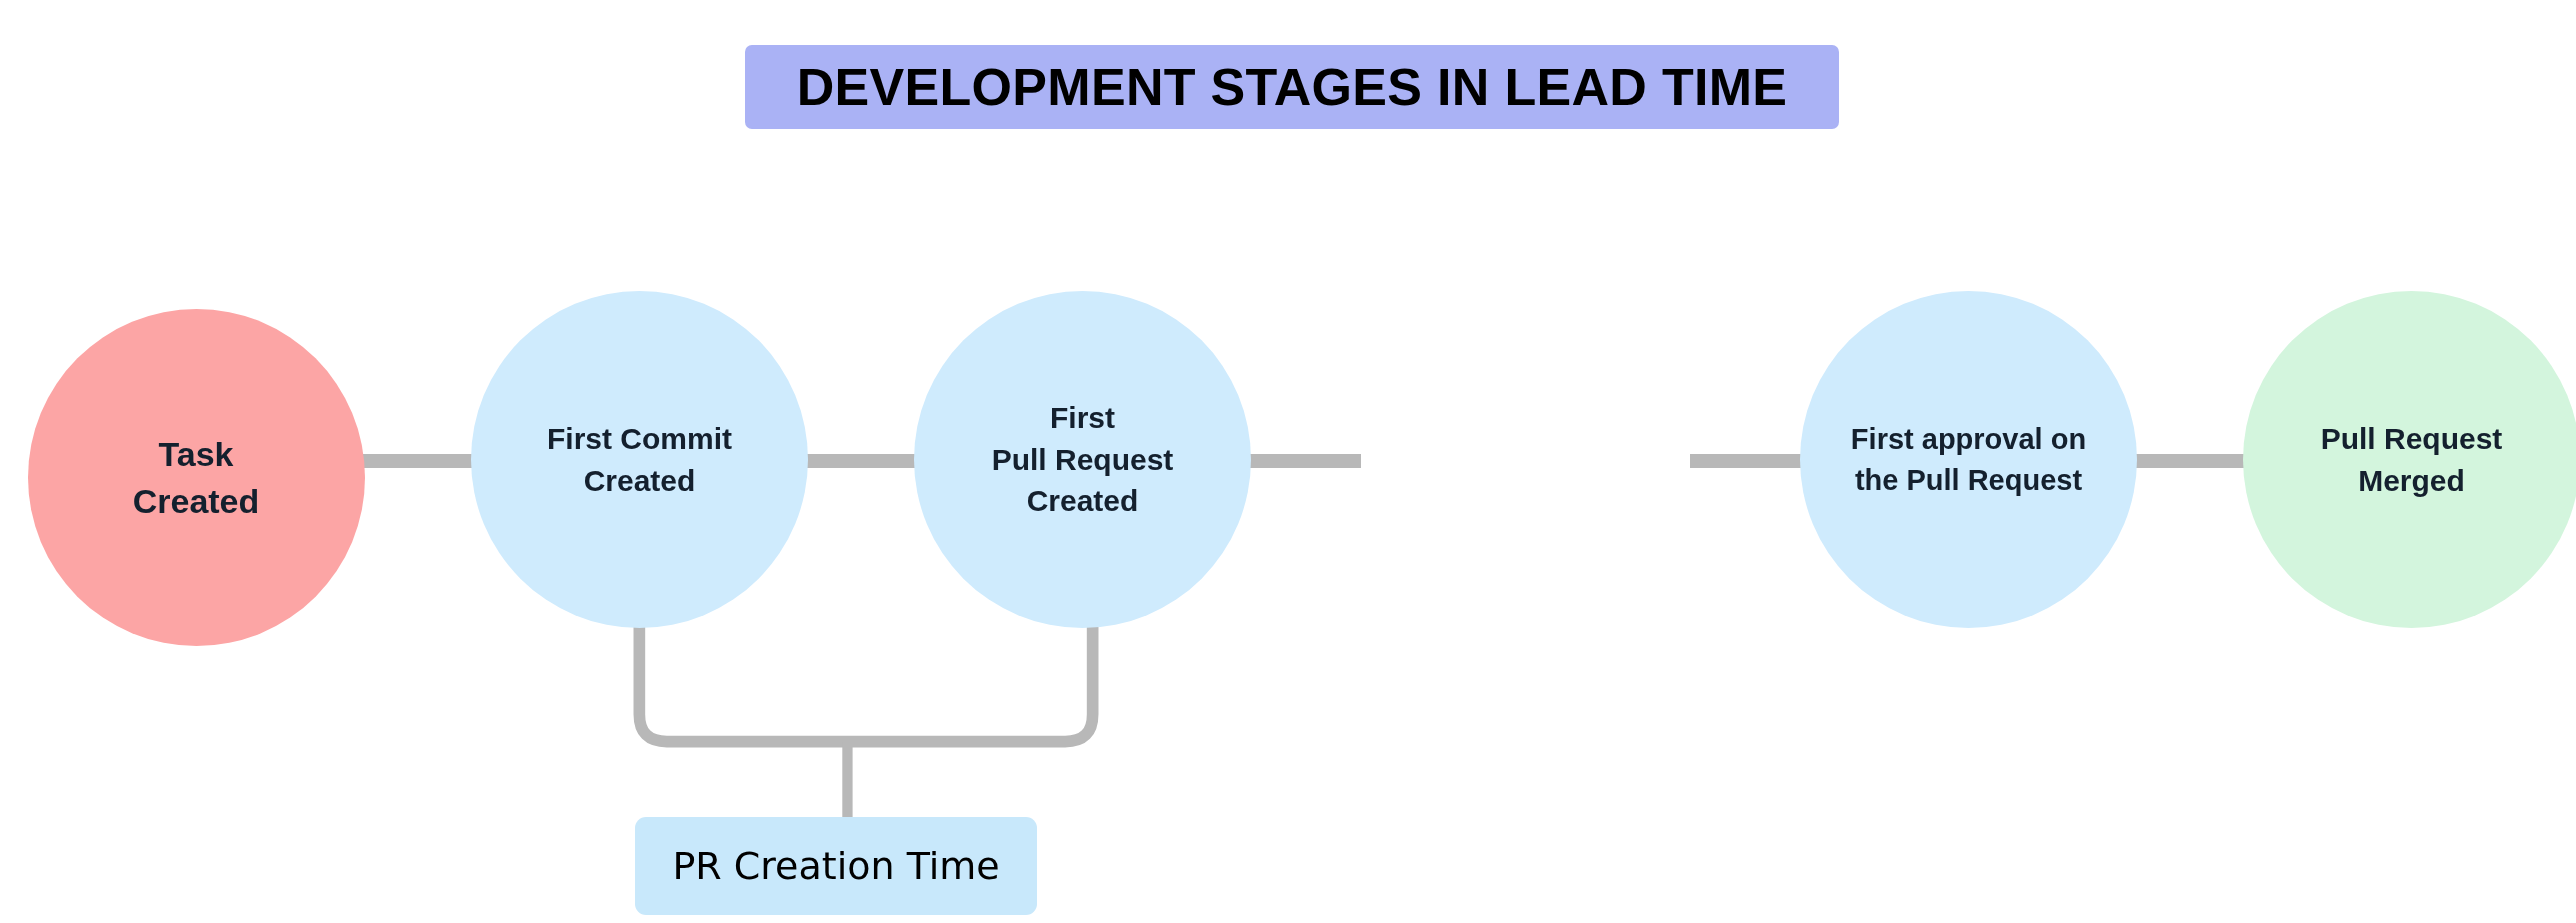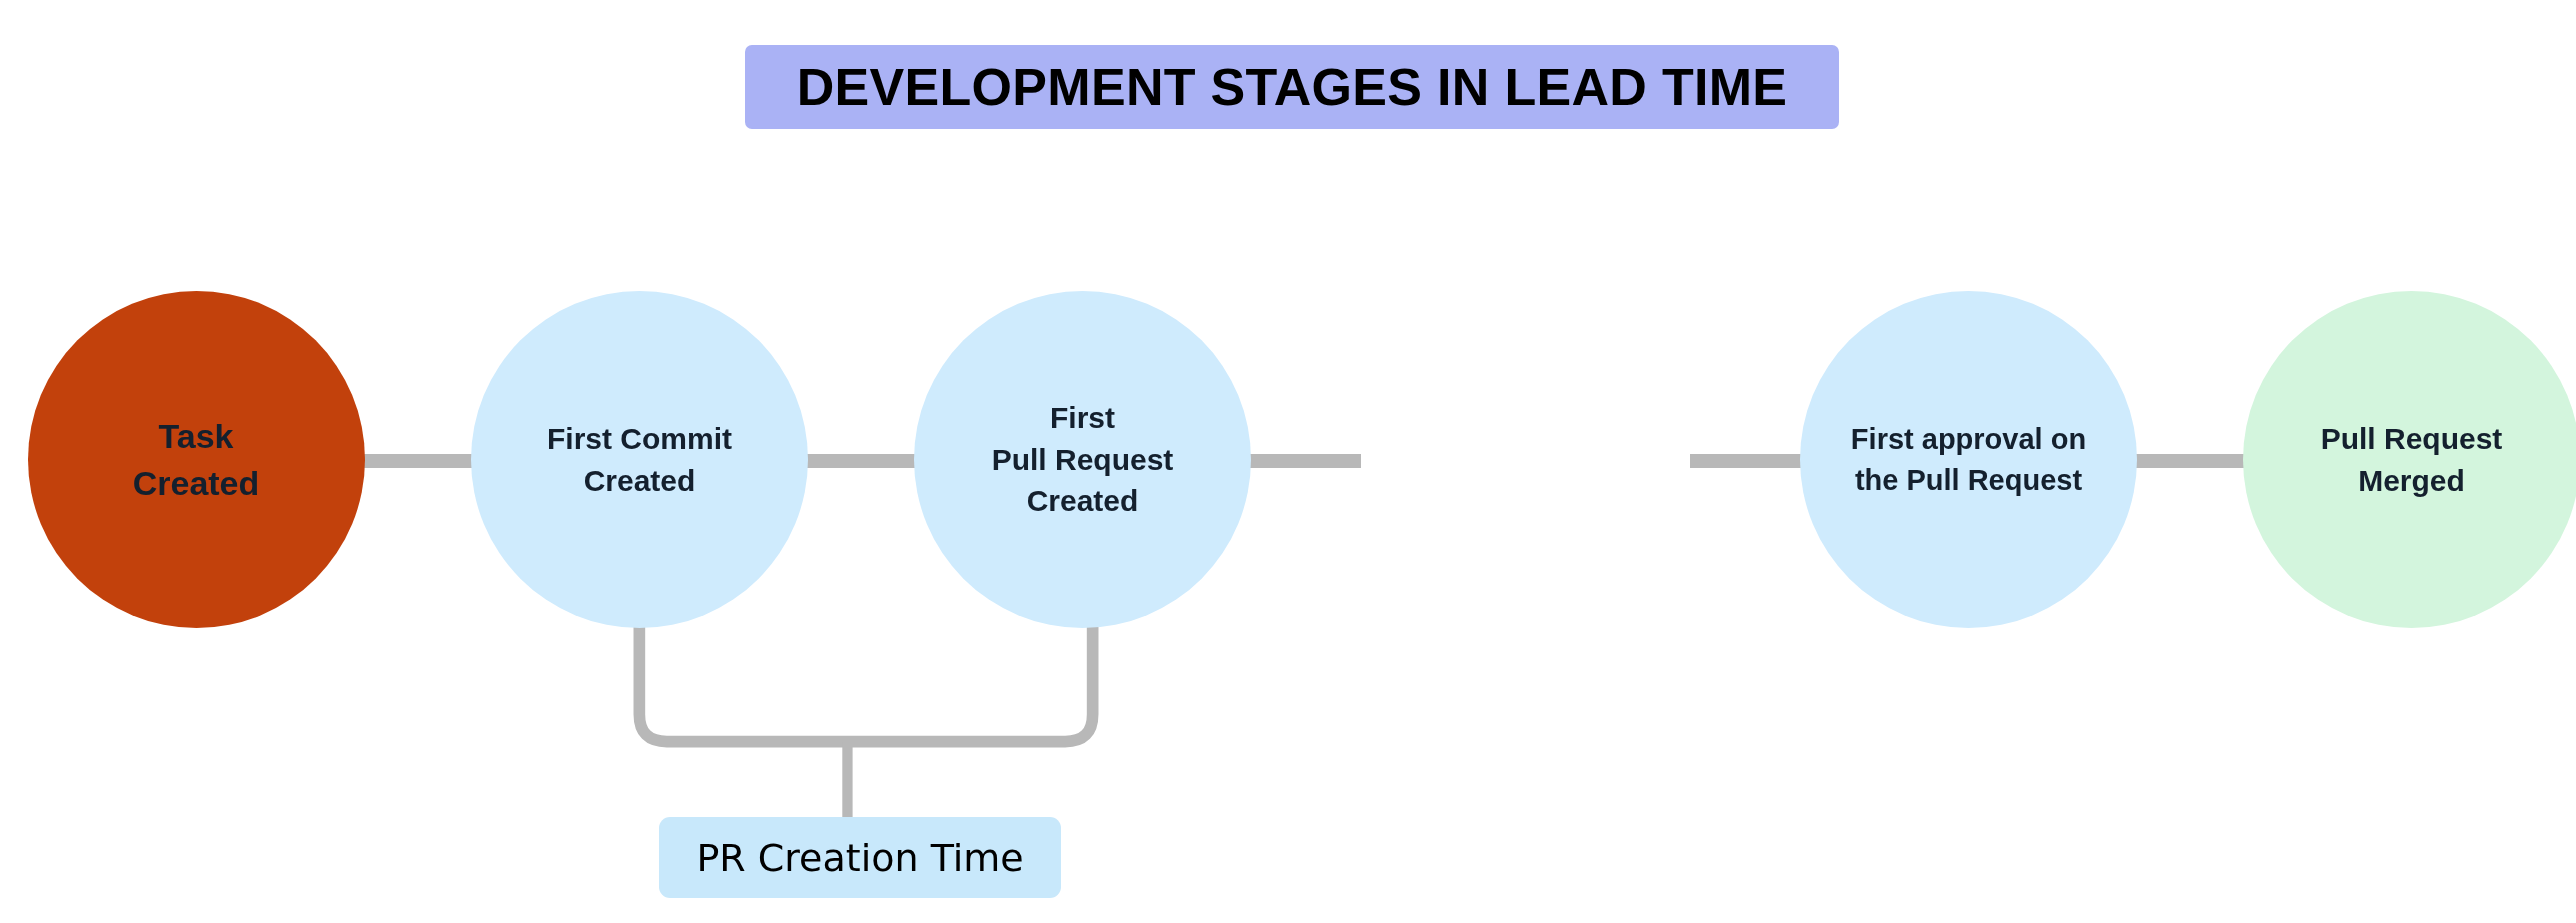--- a/index.html
+++ b/index.html
@@ -71,40 +71,40 @@
     box-sizing: border-box;
   }
   .stage-label {
     font-family: "Liberation Sans", sans-serif;
     font-weight: bold;
     color: #14202e;
     line-height: 1.38;
     white-space: pre-line;
     padding: 0 12.4px;
   }
-  .stage.s0 { left: 27.5px;   top: 291px; width: 337px; height: 337px; background: #c2410c; }
+  .stage.s0 { left: 27.5px;   top: 309px; width: 337px; height: 337px; background: #fca5a5; }
   .stage.s1 { left: 471px;  top: 291px; width: 337px; height: 337px; background: #cfebfd; }
   .stage.s2 { left: 914px; top: 291px; width: 337px; height: 337px; background: #cfebfd; justify-content: center; }
   .stage.s3 { left: 1357px; top: 291px; width: 337px; height: 337px; background: #cfebfd; }
   .stage.s4 { left: 1800px; top: 291px; width: 337px; height: 337px; background: #cfebfd; }
   .stage.s5 { left: 2243px; top: 291px; width: 337px; height: 337px; background: #d3f5dd; }
   .stage.s0 .stage-label { font-size: 34px; }
   .stage.s1 .stage-label { font-size: 30px; }
   .stage.s2 .stage-label { font-size: 30px; }
   .stage.s3 .stage-label { font-size: 29px; }
   .stage.s4 .stage-label { font-size: 29px; }
   .stage.s5 .stage-label { font-size: 30px; }
 
   
   .annotation {
     position: absolute;
-    left: 659px;
+    left: 635px;
     top: 817px;
     width: 402px;
-    height: 81px;
+    height: 98px;
     background: #c8e8fb;
     border-radius: 11px;
     display: flex;
     align-items: center;
     justify-content: center;
     box-sizing: border-box;
   }
   .annotation-text {
     font-family: "DejaVu Sans", sans-serif;
     font-size: 38px;

